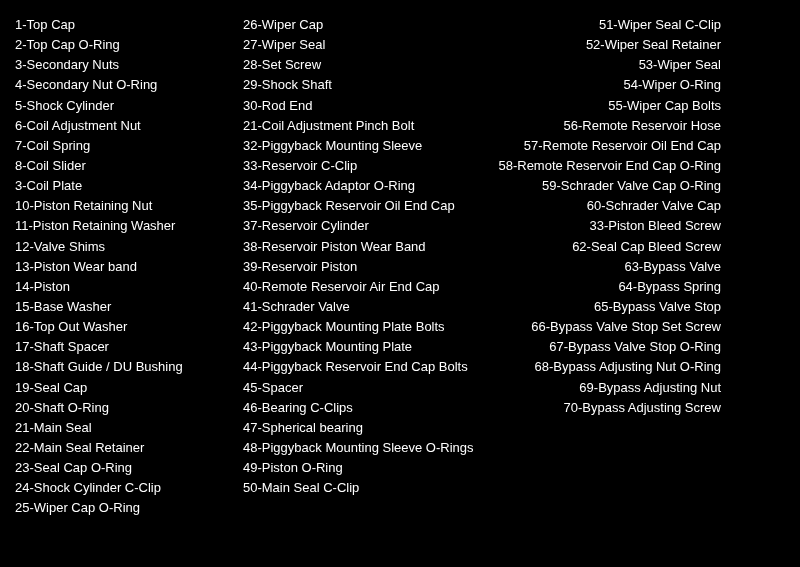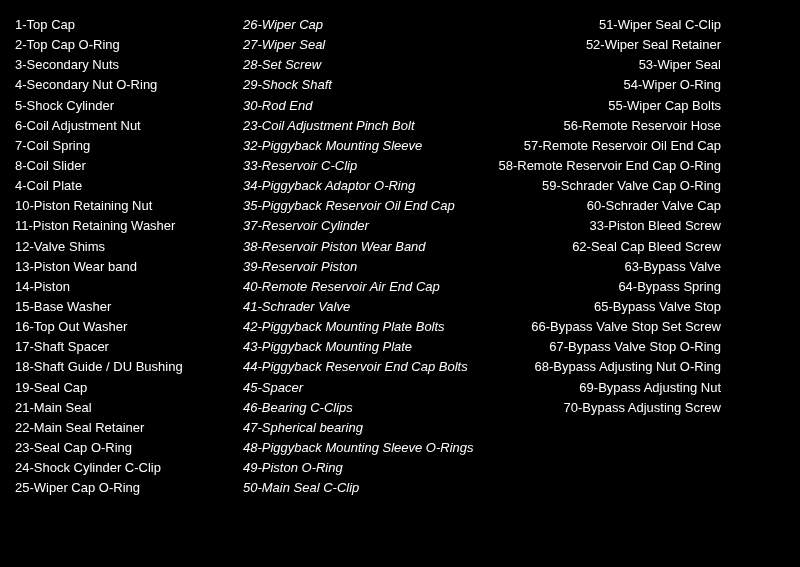--- a/index.html
+++ b/index.html
@@ -15,64 +15,65 @@
     .columns-wrapper {
       display: flex;
       gap: 8px;
       padding-top: 5px;
     }
     .col {
       flex: 0 0 auto;
       padding-right: 10px;
     }
     .col1 { width: 220px; }
-    .col2 { width: 235px; font-style: italic; }
+    .col2 { width: 235px; }
     .col3 { width: 245px; text-align: right; }
     .item {
       line-height: 1.55;
       white-space: nowrap;
     }
   </style>
 </head>
 <body>
 
 <div class="columns-wrapper">
   <div class="col col1" id="col1">
       <div class="item">1-Top Cap</div>
       <div class="item">2-Top Cap O-Ring</div>
       <div class="item">3-Secondary Nuts</div>
       <div class="item">4-Secondary Nut O-Ring</div>
       <div class="item">5-Shock Cylinder</div>
       <div class="item">6-Coil Adjustment Nut</div>
       <div class="item">7-Coil Spring</div>
       <div class="item">8-Coil Slider</div>
-      <div class="item">4-Coil Plate</div>
+      <div class="item">3-Coil Plate</div>
       <div class="item">10-Piston Retaining Nut</div>
       <div class="item">11-Piston Retaining Washer</div>
       <div class="item">12-Valve Shims</div>
       <div class="item">13-Piston Wear band</div>
       <div class="item">14-Piston</div>
       <div class="item">15-Base Washer</div>
       <div class="item">16-Top Out Washer</div>
       <div class="item">17-Shaft Spacer</div>
       <div class="item">18-Shaft Guide / DU Bushing</div>
       <div class="item">19-Seal Cap</div>
+      <div class="item">20-Shaft O-Ring</div>
       <div class="item">21-Main Seal</div>
       <div class="item">22-Main Seal Retainer</div>
       <div class="item">23-Seal Cap O-Ring</div>
       <div class="item">24-Shock Cylinder C-Clip</div>
       <div class="item">25-Wiper Cap O-Ring</div>
     </div>
   <div class="col col2" id="col2">
       <div class="item">26-Wiper Cap</div>
       <div class="item">27-Wiper Seal</div>
       <div class="item">28-Set Screw</div>
       <div class="item">29-Shock Shaft</div>
       <div class="item">30-Rod End</div>
-      <div class="item">23-Coil Adjustment Pinch Bolt</div>
+      <div class="item">21-Coil Adjustment Pinch Bolt</div>
       <div class="item">32-Piggyback Mounting Sleeve</div>
       <div class="item">33-Reservoir C-Clip</div>
       <div class="item">34-Piggyback Adaptor O-Ring</div>
       <div class="item">35-Piggyback Reservoir Oil End Cap</div>
       <div class="item">37-Reservoir Cylinder</div>
       <div class="item">38-Reservoir Piston Wear Band</div>
       <div class="item">39-Reservoir Piston</div>
       <div class="item">40-Remote Reservoir Air End Cap</div>
       <div class="item">41-Schrader Valve</div>
       <div class="item">42-Piggyback Mounting Plate Bolts</div>

